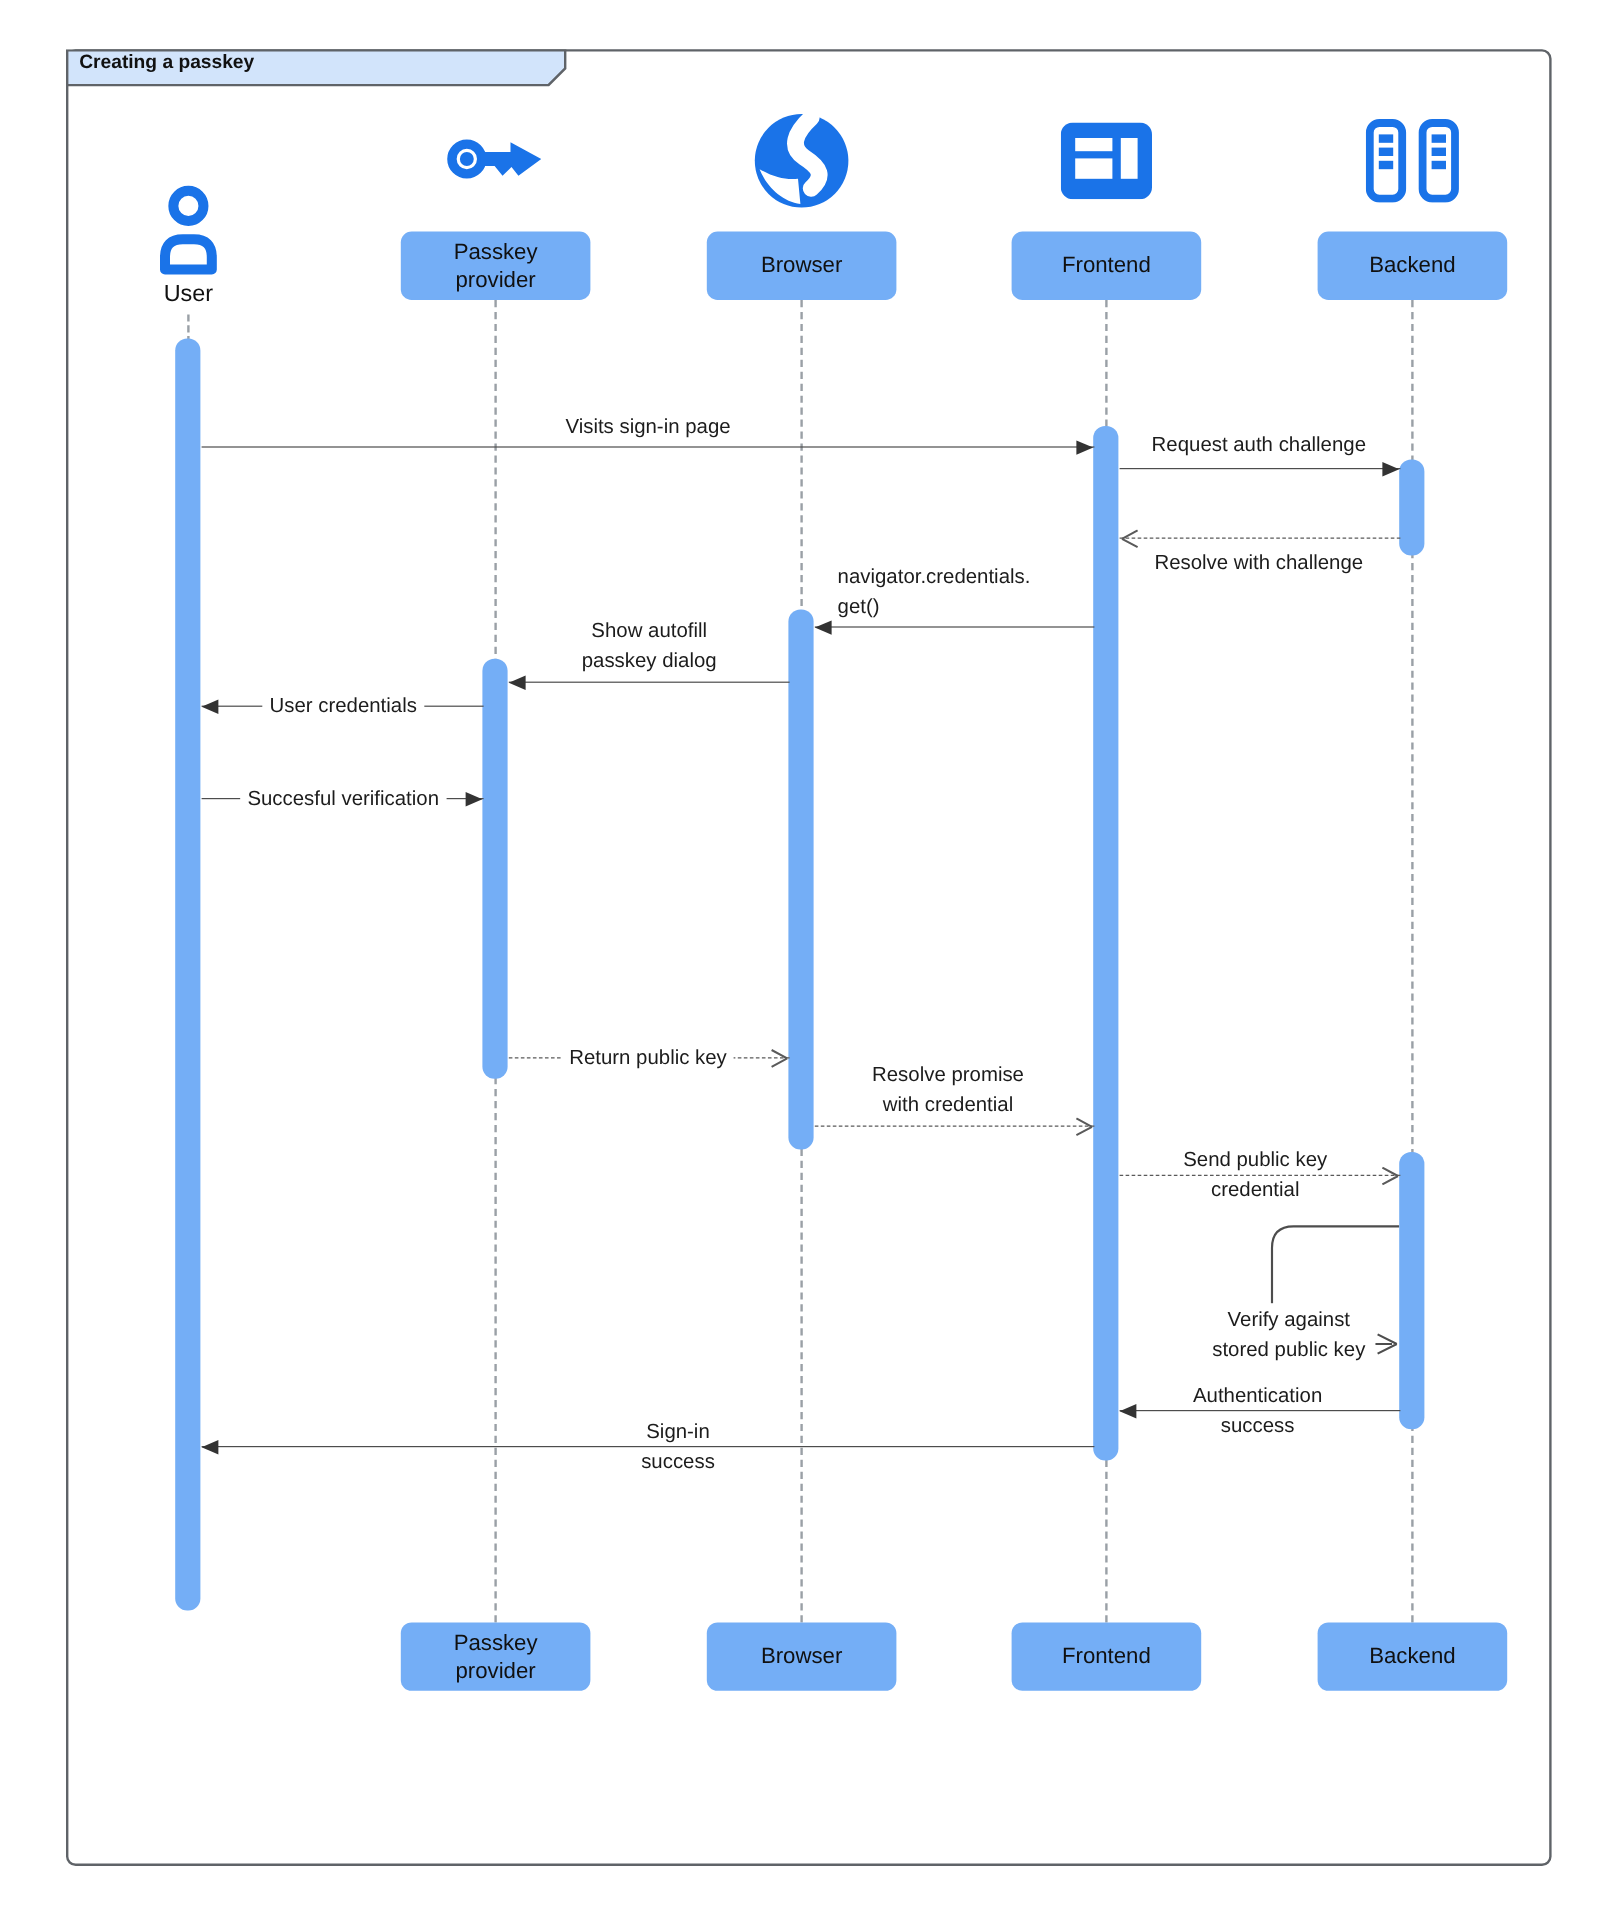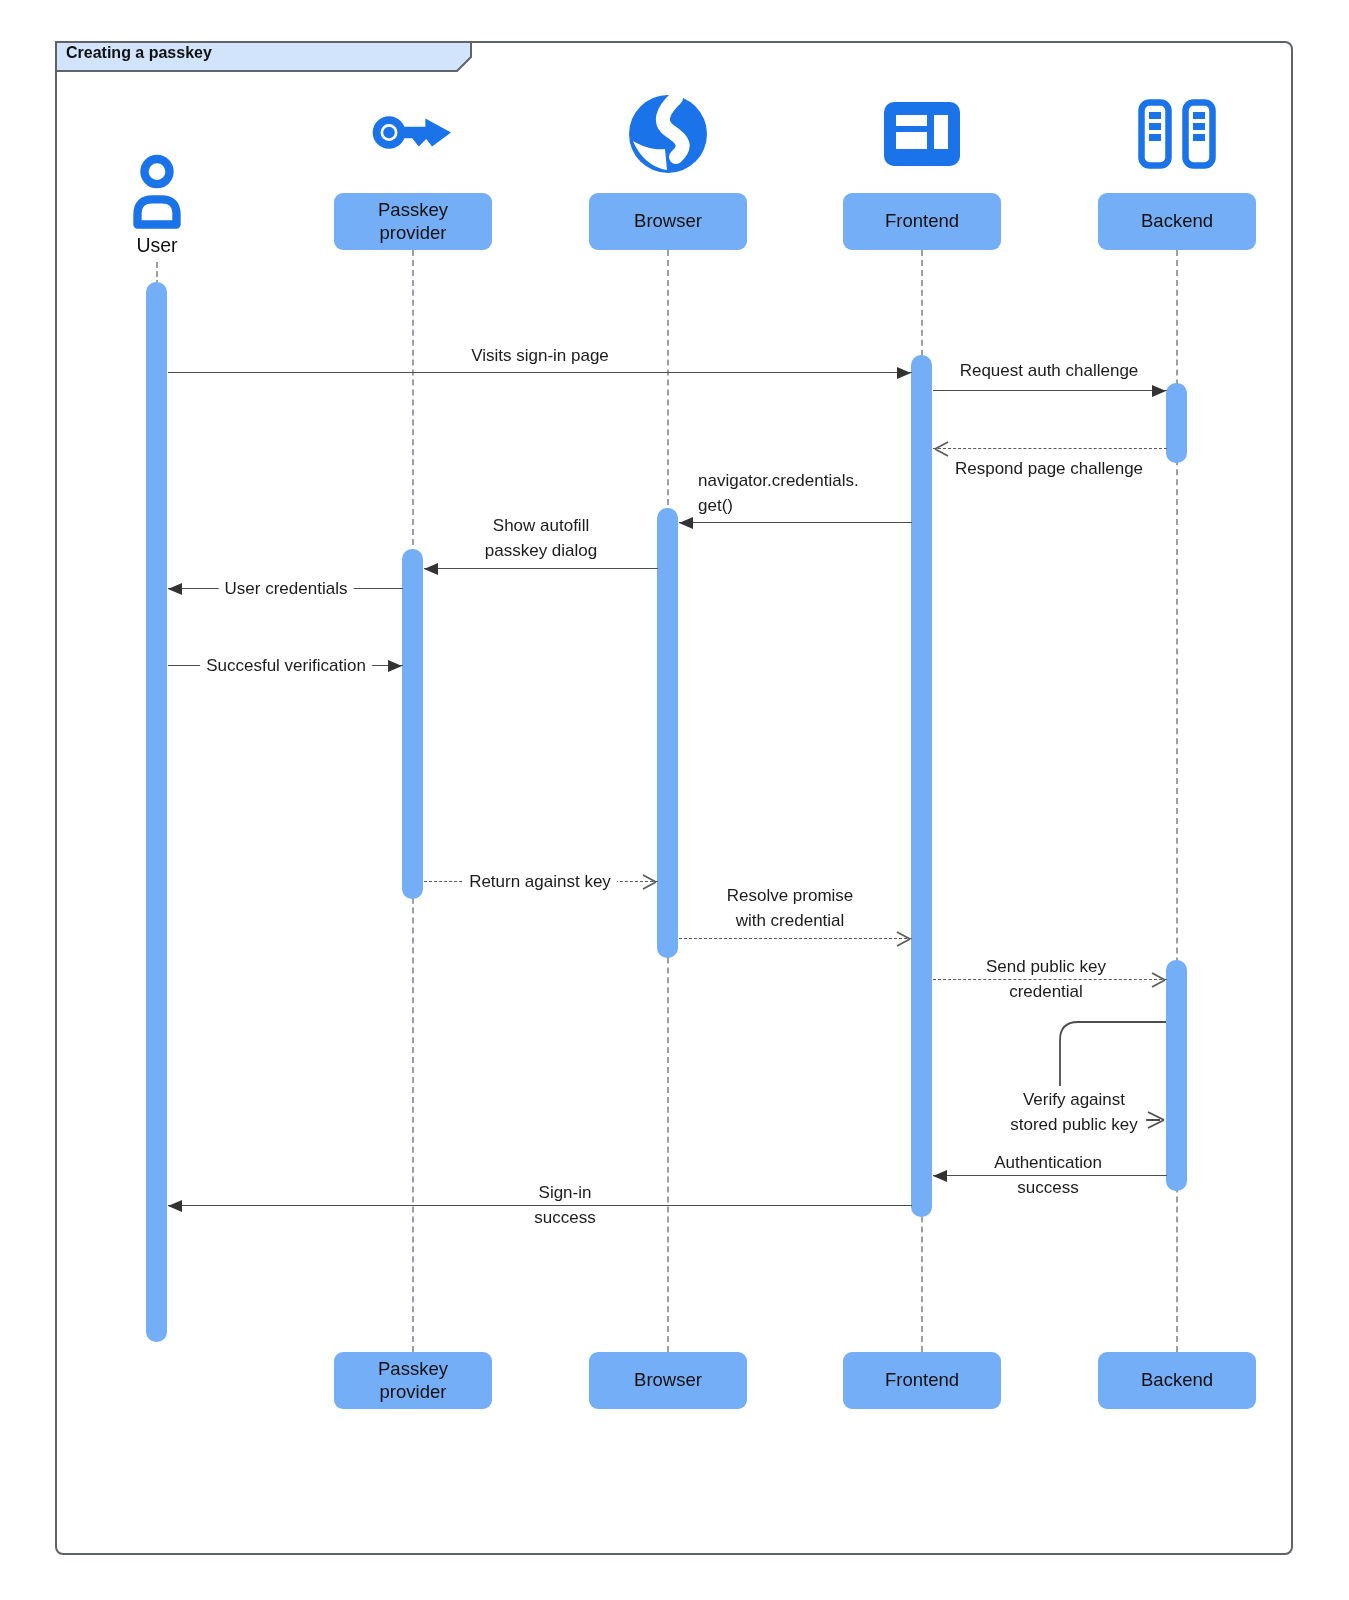--- a/index.html
+++ b/index.html
@@ -66,21 +66,21 @@
     <div class="line solid" style="left:933px;top:390px;width:234px;"></div>
     <div class="head right" style="left:1152px;top:385px;"></div>
     <div class="msg-label" style="left:1049px;top:358px;">Request auth challenge</div>
   </div>
 
   <div>
     <div class="line dashed" style="left:933px;top:448px;width:234px;"></div>
     <svg class="openhead" style="left:933px;top:441px;" width="16" height="16" viewBox="0 0 16 16">
         <path d="M2 8 L15 1 M2 8 L15 15" fill="none" stroke="#5a5a5a" stroke-width="1.7"></path>
       </svg>
-    <div class="msg-label" style="left:1049px;top:456px;">Respond page challenge</div>
+    <div class="msg-label" style="left:1049px;top:456px;">Resolve with challenge</div>
   </div>
 
   <div>
     <div class="line solid" style="left:679px;top:522px;width:233px;"></div>
     <div class="head left" style="left:679px;top:517px;"></div>
     <div class="msg-label leftalign" style="left:698px;top:468px;">navigator.credentials.
 get()</div>
   </div>
 
   <div>
@@ -100,21 +100,21 @@
     <div class="line solid" style="left:168px;top:665px;width:235px;"></div>
     <div class="head right" style="left:388px;top:660px;"></div>
     <div class="msg-label inline" style="left:286px;top:665px;">Succesful verification</div>
   </div>
 
   <div>
     <div class="line dashed" style="left:424px;top:881px;width:234px;"></div>
     <svg class="openhead" style="left:642px;top:874px;" width="16" height="16" viewBox="0 0 16 16">
         <path d="M14 8 L1 1 M14 8 L1 15" fill="none" stroke="#5a5a5a" stroke-width="1.7"></path>
       </svg>
-    <div class="msg-label inline" style="left:540px;top:881px;">Return against key</div>
+    <div class="msg-label inline" style="left:540px;top:881px;">Return public key</div>
   </div>
 
   <div>
     <div class="line dashed" style="left:679px;top:938px;width:233px;"></div>
     <svg class="openhead" style="left:896px;top:931px;" width="16" height="16" viewBox="0 0 16 16">
         <path d="M14 8 L1 1 M14 8 L1 15" fill="none" stroke="#5a5a5a" stroke-width="1.7"></path>
       </svg>
     <div class="msg-label" style="left:790px;top:883px;">Resolve promise
 with credential</div>
   </div>

